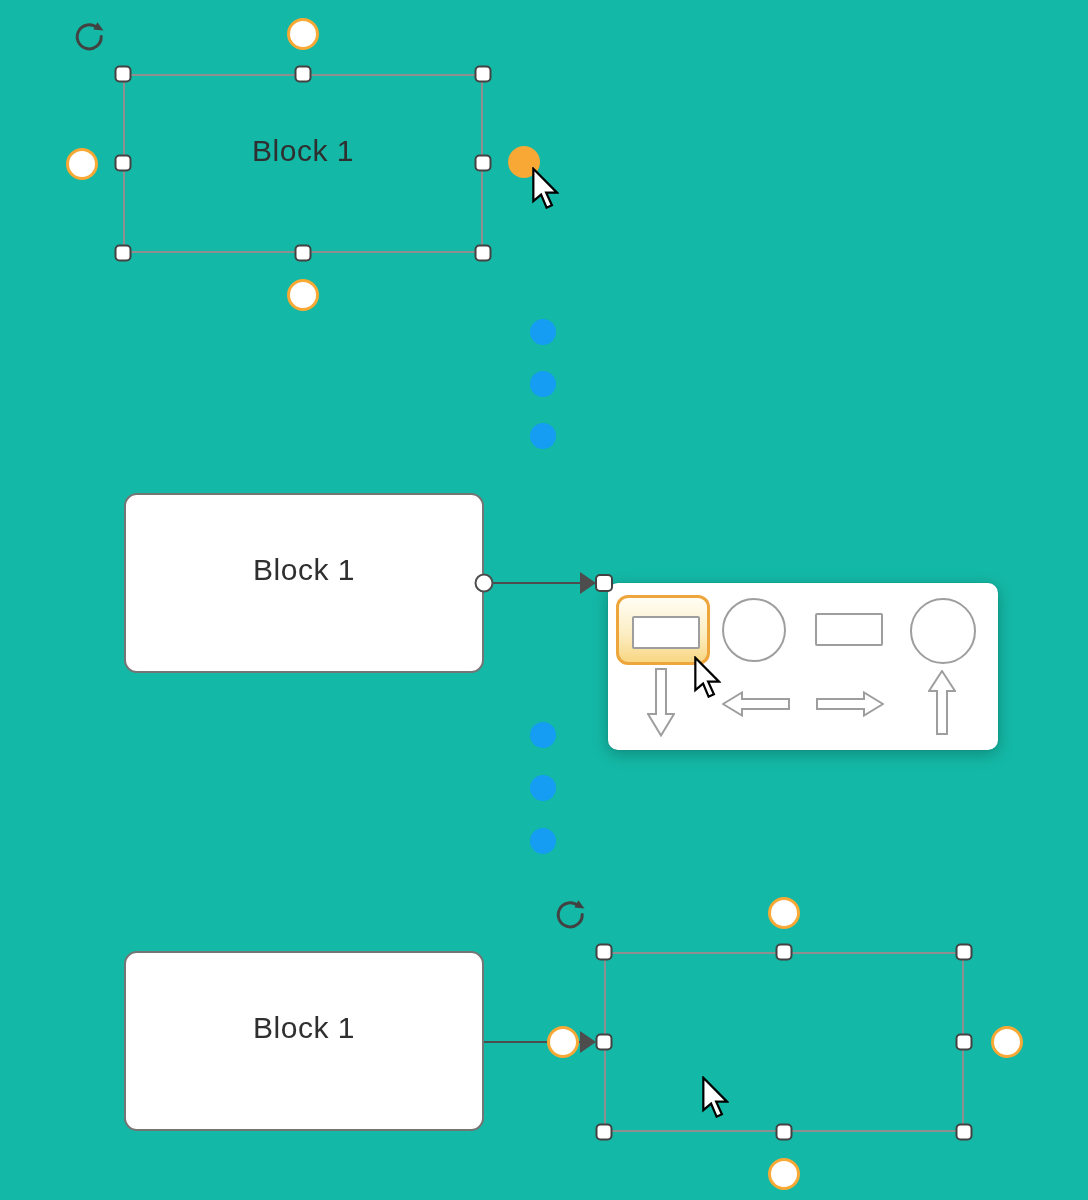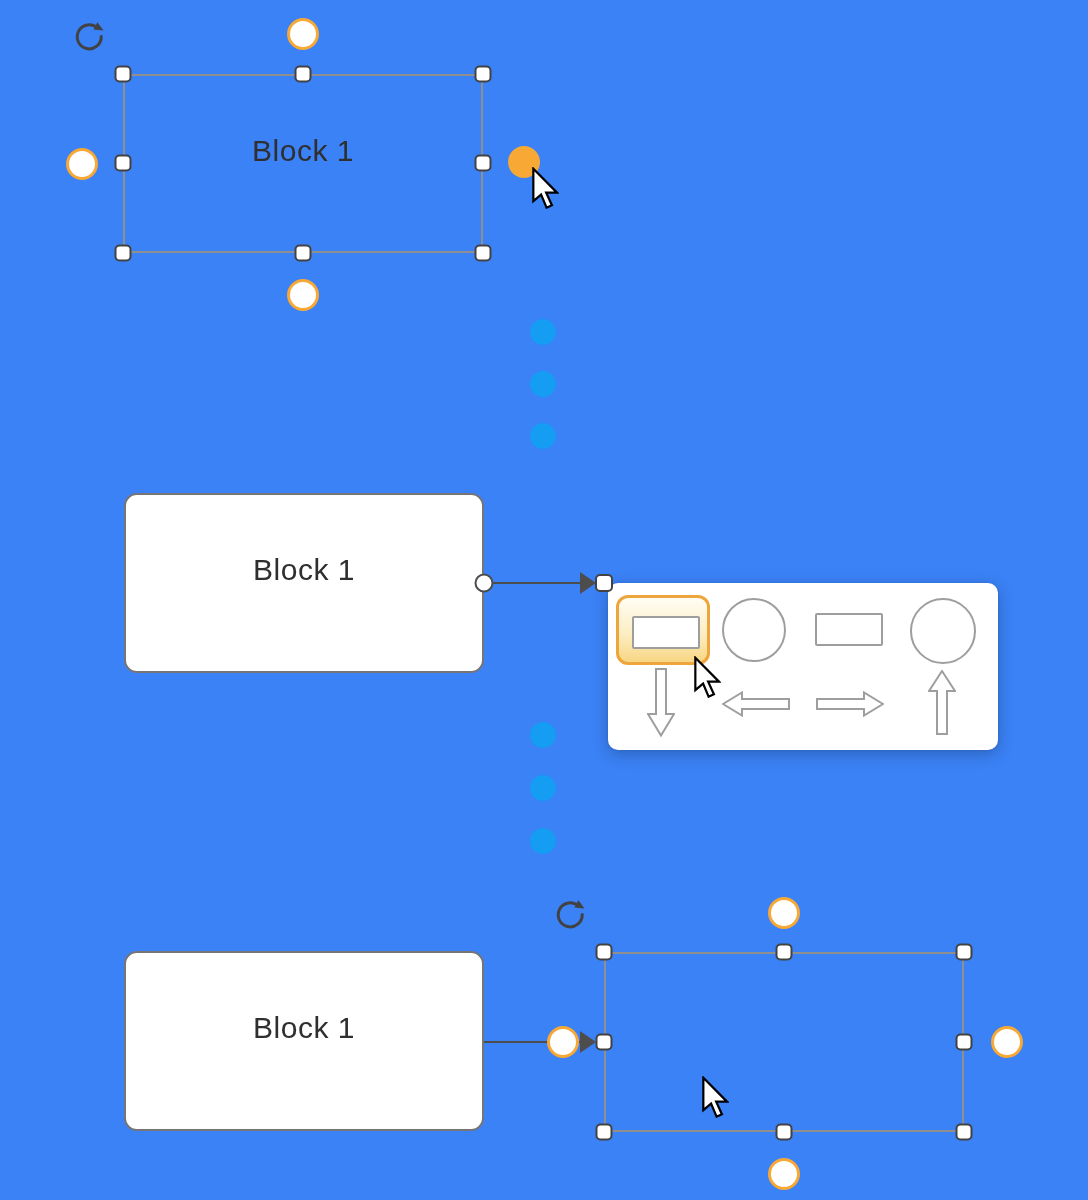--- a/index.html
+++ b/index.html
@@ -1,16 +1,16 @@
 <!DOCTYPE html>
 <html style="--accent-orange: #F8A835; --accent-blue: #149DF2; --shape-stroke: #757575; --selection-stroke: #8F8F8F; --handle-stroke: #424242; --edge-stroke: #4D4D4D; --picker-stroke: #9E9E9E; --label-color: #2F2F2F; --highlight-border: #EEA63C;"><head>
 <meta charset="utf-8">
 <style>
   html,body{margin:0;padding:0;background:#fff;}
-  .canvas{position:relative;width:1088px;height:1200px;background:#3b82f6;overflow:hidden;
+  .canvas{position:relative;width:1088px;height:1200px;background:#14b8a6;overflow:hidden;
           font-family:"Liberation Sans","DejaVu Sans",sans-serif;}
   .abs{position:absolute;box-sizing:border-box;}
 
   
   .block{border:2.5px solid var(--shape-stroke,#757575);border-radius:13px;background:#fff;
          display:flex;align-items:center;justify-content:center;}
   .sel-rect{border:2px solid var(--selection-stroke,#8F8F8F);background:transparent;
             display:flex;align-items:center;justify-content:center;}
   .block-label{font-size:30px;color:var(--label-color,#2F2F2F);transform:translateY(-13px);letter-spacing:0.5px;}
 

